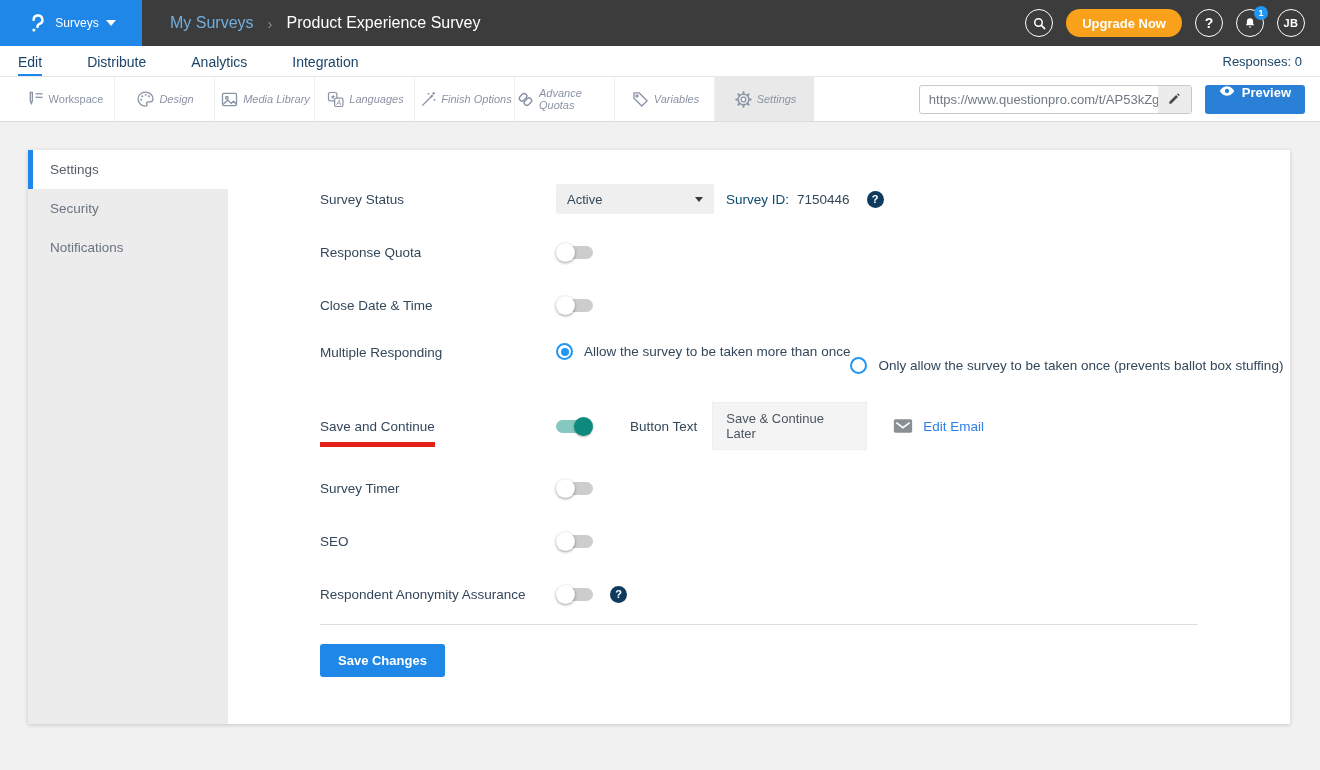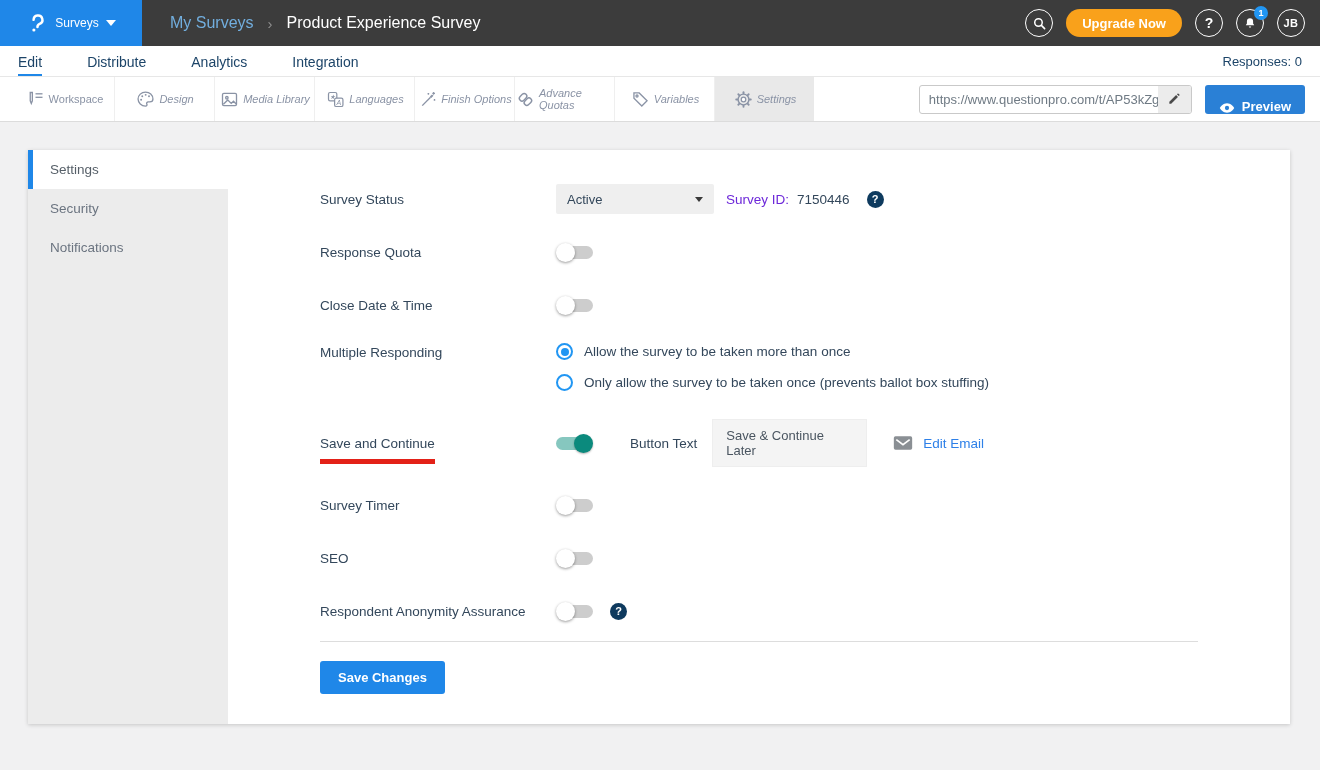--- a/index.html
+++ b/index.html
@@ -33,38 +33,38 @@
   .toolbar { height:45px; background:#fff; border-bottom:1px solid #dcdcdc; display:flex; align-items:stretch; padding-left:14px; }
   .tool { width:100px; display:flex; flex-direction:row; align-items:center; justify-content:center; gap:3px; cursor:pointer; }
   .tool + .tool { border-left:1px solid #efefef;font-style:italic; }
   .tool.selected { background:#e9e9e9; }
   .tool .ticon { height:20px; display:flex; align-items:center; }
   .tool .tlabel { font-size:11px; color:#8a93a5; }
   .url-group { margin-left:auto; display:flex; align-items:center; gap:13px; padding-right:15px; }
   .url-box { display:flex; align-items:center; height:29px; border:1px solid #c9c9c9; border-radius:3px; background:#fff; overflow:hidden; cursor:text; }
   .url-text { font-size:13px; color:#6f7a84; padding:0 6px 0 9px; max-width:238px; white-space:nowrap; overflow:hidden; }
   .url-edit { width:33px; height:100%; background:#ececec; display:flex; align-items:center; justify-content:center; cursor:pointer; }
-  .preview-btn { display:flex; align-items:flex-end; gap:7px; height:29px; padding:0 14px; border:none; border-radius:3px; background:var(--button-blue,#2a80d6); color:#fff; font-size:13px; font-weight:bold; cursor:pointer; font-family:inherit; }
+  .preview-btn { display:flex; align-items:flex-start; gap:7px; height:29px; padding:0 14px; border:none; border-radius:3px; background:var(--button-blue,#2a80d6); color:#fff; font-size:13px; font-weight:bold; cursor:pointer; font-family:inherit; }
 
   
   .page { padding:28px; }
   .card { width:1262px; height:574px; background:#fff; box-shadow:0 1px 4px rgba(0,0,0,.18); display:flex; }
   .side { width:200px; background:#ececec; flex-shrink:0; }
   .side-item { height:39px; line-height:39px; padding-left:17px; font-size:13.5px; color:#6b7480; border-left:5px solid transparent; cursor:pointer; }
   .side-item.active { background:#fff; border-left-color:var(--brand-blue,#1f87e8); color:#565f68; }
 
   
   .form { flex:1; padding:34px 0 0 92px; }
   .form-row { display:flex; align-items:center; min-height:30px; margin-bottom:23px; }
   .form-row.align-top { align-items:flex-start; }
   .lbl { width:236px; font-size:13.5px; color:#33475b; flex-shrink:0; padding-top:0; }
   .ctrl { display:flex; align-items:center; }
   .select-box { width:158px; height:30px; background:#efefef; border-radius:2px; display:flex; align-items:center; justify-content:space-between; padding:0 11px; font-size:13px; color:#33475b; cursor:pointer; }
   .select-caret { width:0; height:0; border-left:4px solid transparent; border-right:4px solid transparent; border-top:5px solid #3a3a3a; }
-  .sid-label { margin-left:12px; font-size:13.5px; color:#6d28d9; }
+  .sid-label { margin-left:12px; font-size:13.5px; color:#0c4a6e; }
   .sid-value { margin-left:8px; font-size:13.5px; color:#33475b; }
   .help-dot { width:17px; height:17px; border-radius:50%; background:#0e3a5e; color:#fff; font-size:11px; font-weight:bold; line-height:17px; text-align:center; cursor:pointer; flex-shrink:0; }
   .ctrl .help-dot { margin-left:17px; }
 
   .toggle { position:relative; width:37px; height:19px; cursor:pointer; flex-shrink:0; }
   .toggle .track { position:absolute; top:3px; height:13px; width:30px; border-radius:7px; background:#cdcdcd; }
   .toggle.off .track { right:0; }
   .toggle.on  .track { left:0; background:var(--toggle-on-track,#86c7bf); }
   .toggle .knob { position:absolute; top:0; width:19px; height:19px; border-radius:50%; background:#fff; box-shadow:0 1px 3px rgba(0,0,0,.4); }
   .toggle.off .knob { left:0; }
@@ -296,21 +296,21 @@
         <div class="ctrl">
           <span class="toggle off">
               <span class="track"></span>
               <span class="knob"></span>
             </span>
         </div>
       </div>
 
       <div class="form-row align-top" style="margin-bottom:28px;">
         <div class="lbl" style="padding-top:2px;">Multiple Responding</div>
-        <div class="ctrl" style="flex-direction:column; align-items:flex-start;">
+        <div class="ctrl" style="flex-direction:row; align-items:flex-start;">
           <div class="radio-opt">
             <span class="radio checked"></span>
             <span class="radio-label">Allow the survey to be taken more than once</span>
           </div>
           <div class="radio-opt">
             <span class="radio"></span>
             <span class="radio-label">Only allow the survey to be taken once (prevents ballot box stuffing)</span>
           </div>
         </div>
       </div>

